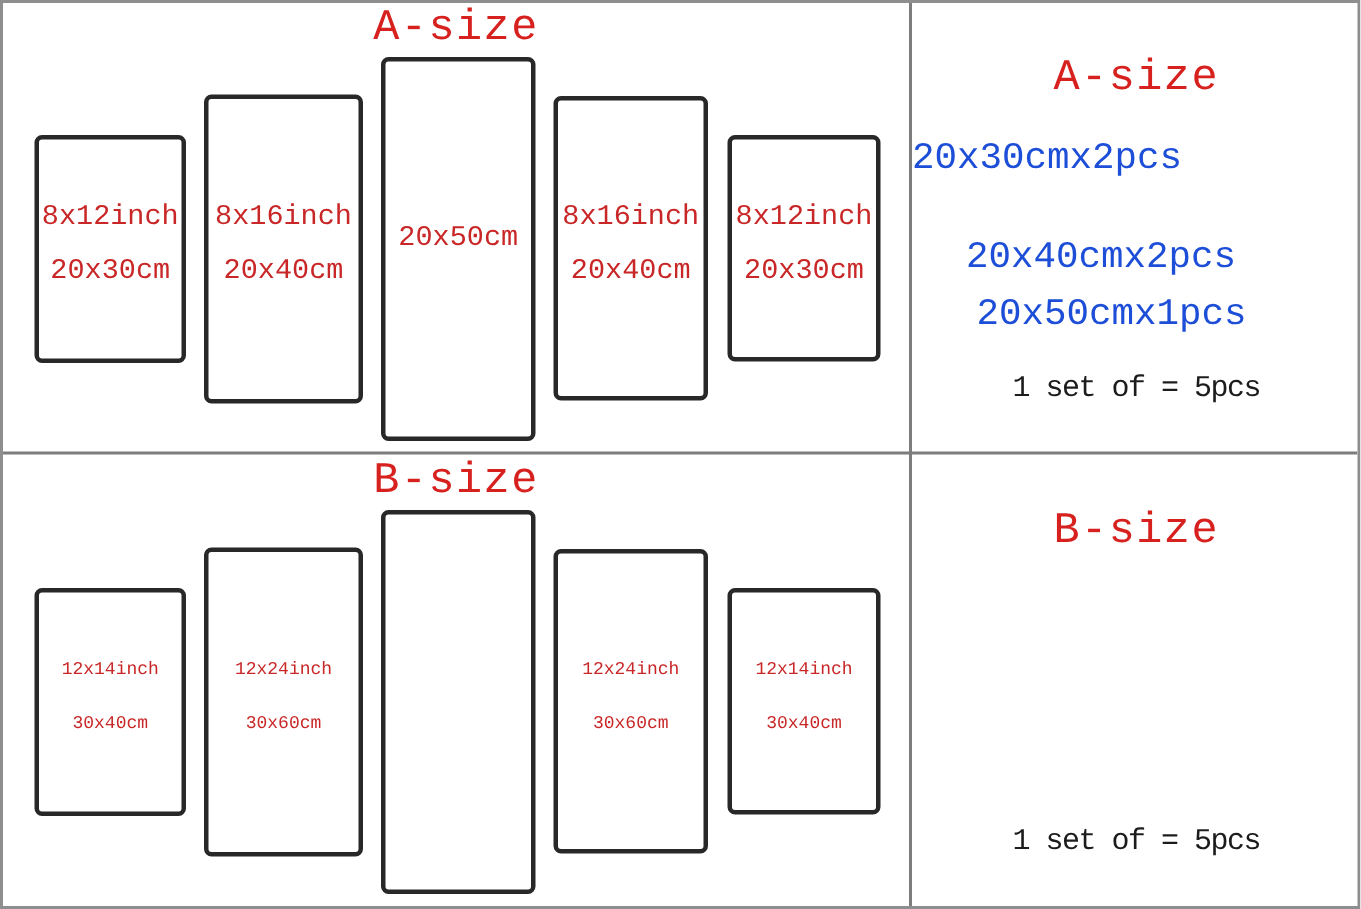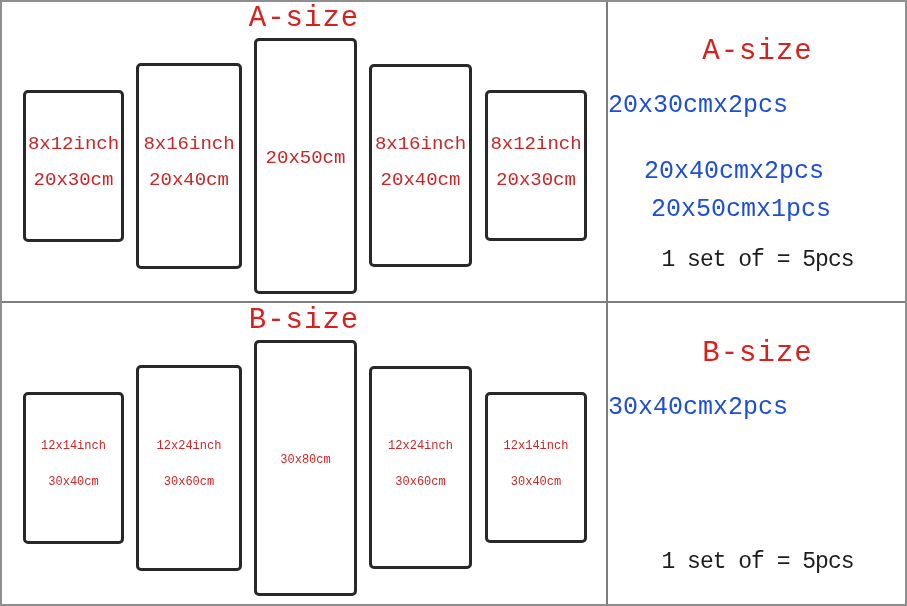--- a/index.html
+++ b/index.html
@@ -75,21 +75,21 @@
     font-size:25px;line-height:28px;
     color:#1d4ed8;
     white-space:nowrap;
   }
   .sl1{top:90px;}
   .sl2{top:156px;margin-left:36px;}
   .sl3{top:194px;margin-left:43px;}
   .summary-total{
     position:absolute;top:244px;left:0;width:100%;
     text-align:center;
-    font-size:23px;line-height:28px;
+    font-size:20px;line-height:28px;
     color:#1c1c1c;
     letter-spacing:-1px;
     white-space:nowrap;
   }
 </style>
 </head>
 <body>
 
 <div class="sheet">
 
@@ -137,21 +137,20 @@
       </div>
     </div>
     <div class="panel p2">
       <div class="label">
         <div class="line-inch">12x24inch</div>
         <div class="line-cm">30x60cm</div>
       </div>
     </div>
     <div class="panel p3">
       <div class="label">
-        <div class="line-cm">30x80cm</div>
       </div>
     </div>
     <div class="panel p4">
       <div class="label">
         <div class="line-inch">12x24inch</div>
         <div class="line-cm">30x60cm</div>
       </div>
     </div>
     <div class="panel p5">
       <div class="label">
@@ -164,20 +163,19 @@
   <div class="summary summary-a">
     <div class="summary-title">A-size</div>
     <div class="summary-line sl1">20x30cmx2pcs</div>
     <div class="summary-line sl2">20x40cmx2pcs</div>
     <div class="summary-line sl3">20x50cmx1pcs</div>
     <div class="summary-total">1 set of = 5pcs</div>
   </div>
 
   <div class="summary summary-b">
     <div class="summary-title">B-size</div>
-    <div class="summary-line sl1">30x40cmx2pcs</div>
     <div class="summary-total">1 set of = 5pcs</div>
   </div>
 
   <div class="v-divider"></div>
   <div class="h-divider"></div>
 
 </div>
 
 </body></html>

